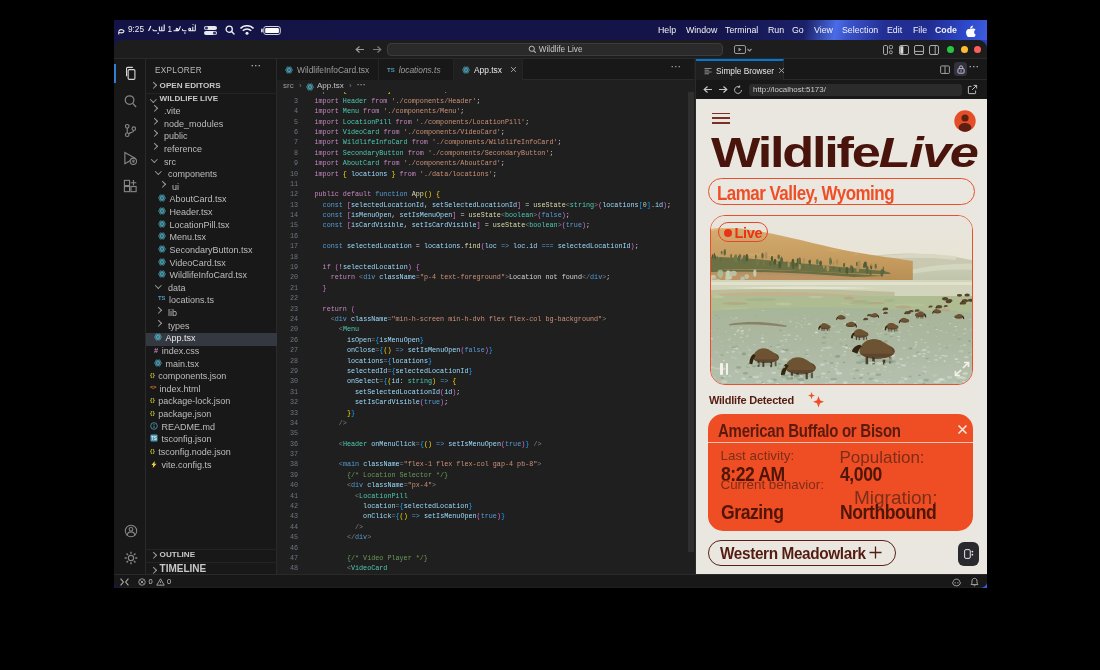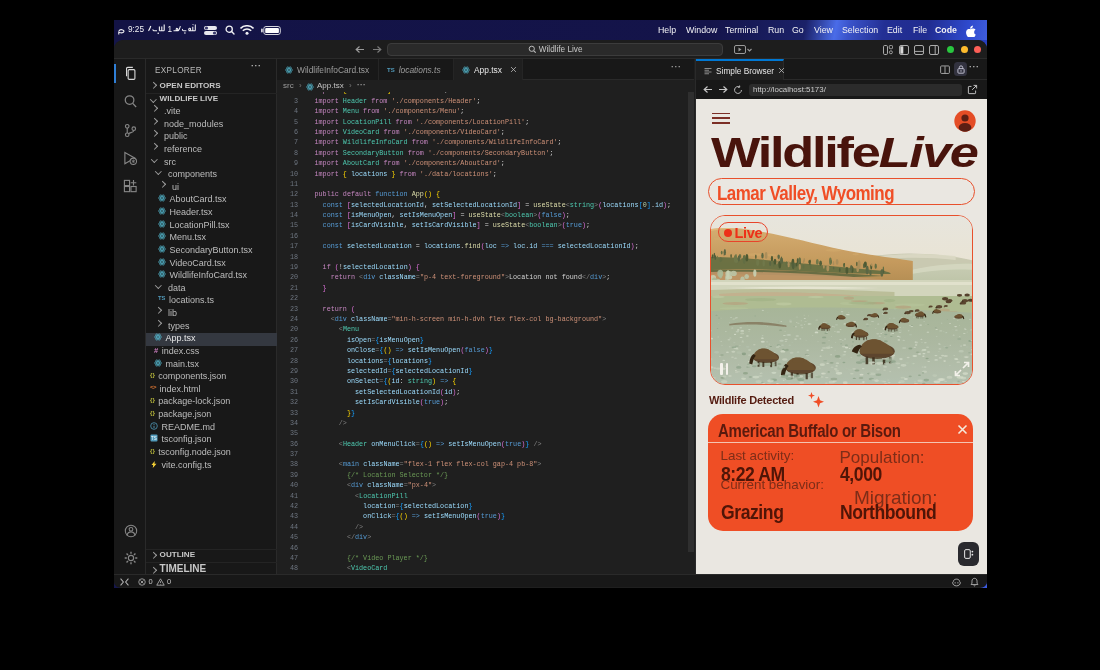--- a/index.html
+++ b/index.html
@@ -1445,20 +1445,26 @@
           <div class="abs" style="left:0;top:27.5px;width:264.5px;border-top:1px solid rgba(245,236,226,0.75);"></div>
           <div class="abs" style="left:12.5px;top:33.5px;font-size:13.4px;color:#7d2d18;white-space:nowrap;">Last activity:</div>
           <div class="abs" style="left:131.5px;top:33.5px;font-size:17px;color:#7d2d18;white-space:nowrap;">Population:</div>
           <div class="abs" style="left:12.5px;top:48.5px;font-size:20px;font-weight:bold;color:#4f1507;letter-spacing:-0.5px;transform:scaleX(0.88);transform-origin:0 0;white-space:nowrap;">8:22 AM</div>
           <div class="abs" style="left:131.5px;top:48.5px;font-size:20px;font-weight:bold;color:#4f1507;letter-spacing:-0.5px;transform:scaleX(0.88);transform-origin:0 0;white-space:nowrap;">4,000</div>
           <div class="abs" style="left:12.5px;top:63px;font-size:13.4px;color:#7d2d18;white-space:nowrap;">Current behavior:</div>
           <div class="abs" style="left:146px;top:72.5px;font-size:19px;color:#7d2d18;white-space:nowrap;">Migration:</div>
           <div class="abs" style="left:12.5px;top:87px;font-size:20px;font-weight:bold;color:#4f1507;letter-spacing:-0.5px;transform:scaleX(0.88);transform-origin:0 0;white-space:nowrap;">Grazing</div>
           <div class="abs" style="left:131.5px;top:87px;font-size:20px;font-weight:bold;color:#4f1507;letter-spacing:-0.5px;transform:scaleX(0.88);transform-origin:0 0;white-space:nowrap;">Northbound</div>
         </div>
+        <div class="abs" style="left:12px;top:441px;width:188px;height:25.5px;border:1.5px solid #5a2015;border-radius:13px;">
+          <div class="abs" style="left:10.5px;top:3px;font-size:16.5px;font-weight:bold;color:#541b10;letter-spacing:-0.4px;transform:scaleX(0.93);transform-origin:0 0;white-space:nowrap;">Western Meadowlark</div>
+          <svg class="abs" style="left:160px;top:5px;" width="13" height="13" viewBox="0 0 13 13">
+                <path d="M6.5 0.5 V12.5 M0.5 6.5 H12.5" stroke="#541b10" stroke-width="1.3"></path>
+              </svg>
+        </div>
         <div class="abs" style="left:261.5px;top:442.5px;width:21.5px;height:24px;background:rgba(32,32,36,0.95);border-radius:6px;">
           <svg class="abs" style="left:6px;top:7px;" width="10" height="10" viewBox="0 0 16 16">
                 <rect x="1" y="1" width="9" height="14" rx="2" fill="none" stroke="#e8e8e8" stroke-width="1.6"></rect>
                 <circle cx="13.4" cy="4" r="1.4" fill="#e8e8e8"></circle>
                 <circle cx="13.4" cy="9" r="1.4" fill="#e8e8e8"></circle>
               </svg>
         </div>
       </div>
     </div>
     </div>

